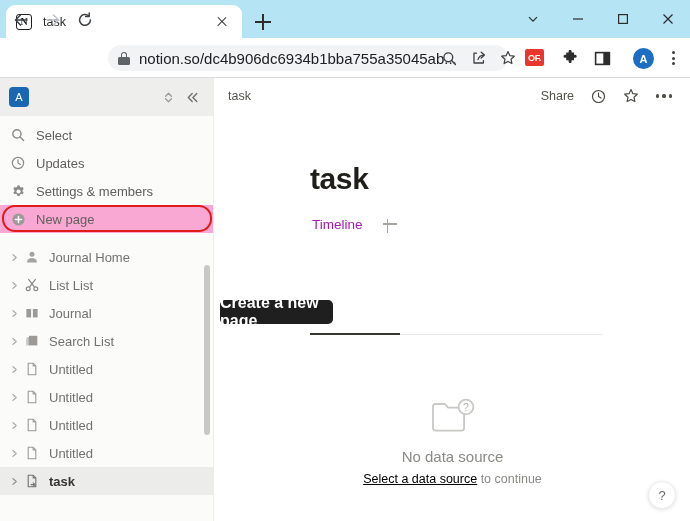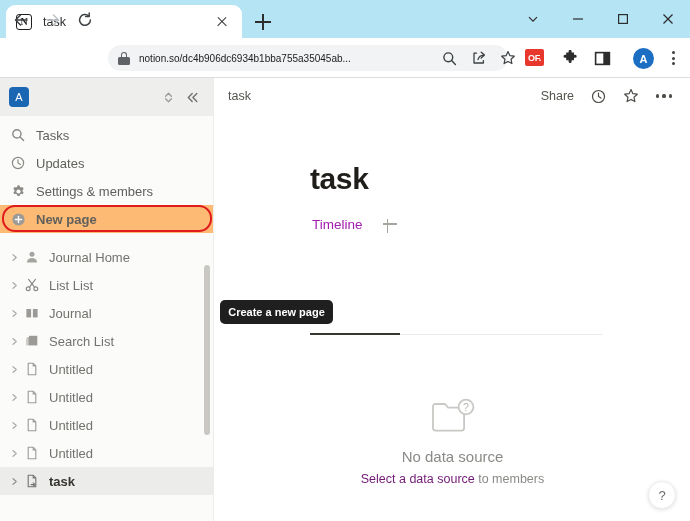--- a/index.html
+++ b/index.html
@@ -68,21 +68,21 @@
 
   .omnibox {
     position:absolute; left:108px; top:45px; width:400px; height:26px;
     background:#f1f3f4; border-radius:13px;
     display:flex; align-items:center; padding:0 10px;
   }
   .lock { width:12px; height:13px; flex:0 0 12px; position:relative; margin-right:9px; }
   .lock .body { position:absolute; left:0; bottom:0; width:12px; height:8px; background:#5f6368; border-radius:1.5px; }
   .lock .shackle { position:absolute; left:2.6px; top:0; width:6.8px; height:6px;
                    border:1.6px solid #5f6368; border-bottom:none; border-radius:4px 4px 0 0; }
-  .url-text { font-size:10px; color:#202124; white-space:nowrap; overflow:hidden; }
+  .url-text { font-size:15px; color:#202124; white-space:nowrap; overflow:hidden; }
 
   .omni-icon { position:absolute; top:47px; width:22px; height:22px; cursor:pointer;
                display:flex; align-items:center; justify-content:center; }
 
   .ext-of {
     position:absolute; left:525px; top:49px; width:19px; height:17px;
     background:#e8372c; border-radius:2px; color:#fff; font-size:9px;
     font-weight:bold; display:flex; align-items:center; justify-content:center;
     letter-spacing:-0.3px; cursor:pointer;text-align:right;
   }
@@ -121,21 +121,21 @@
   .ws-spacer { flex:1; }
   .ws-ctl { width:24px; height:24px; display:flex; align-items:center; justify-content:center; cursor:pointer; }
 
   .nav-section { padding-top:5px; }
   .srow {
     display:flex; align-items:center; height:28px; padding:0 9px;
     font-size:13px; color:#61605c; cursor:pointer; position:relative;
   }
   .srow .ic { width:18px; flex:0 0 18px; display:flex; align-items:center; justify-content:center; }
   .srow .lbl { margin-left:9px; white-space:nowrap; overflow:hidden; text-overflow:ellipsis; }
-  .srow.highlight { background:#fdba74;font-weight:bold; }
+  .srow.highlight { background:#f9a8d4; }
 
   .red-ring {
     position:absolute; left:2px; top:127px; width:210px; height:27px;
     border:2.2px solid #e01b1b; border-radius:13px; pointer-events:none;
   }
 
   .pages-section { padding-top:10px; }
   .prow {
     display:flex; align-items:center; height:28px; padding:0 7px;
     font-size:13px; color:#73726e; cursor:pointer;
@@ -178,33 +178,33 @@
   }
   .view-plus {
     margin-left:16px; width:18px; height:18px; position:relative; cursor:pointer;
   }
   .view-plus::before, .view-plus::after { content:''; position:absolute; background:#a5a49f; }
   .view-plus::before { left:2px; top:8.2px; width:14px; height:1.5px; }
   .view-plus::after  { left:6.2px; top:4px; width:1.5px; height:14px; }
 
   .tooltip {
     position:absolute; left:5px; top:222px; width:113px; height:24px;
-    background:#1f1f1f; border-radius:5px; color:#fff; font-size:11px;
+    background:#1f1f1f; border-radius:5px; color:#fff; font-size:16px;
     font-weight:600; display:flex; align-items:center; justify-content:center;
     z-index:20;
   }
 
   .empty {
     position:absolute; left:0; top:320px; width:475px;
     display:flex; flex-direction:column; align-items:center;
   }
   .empty-icon { width:46px; height:36px; position:relative; }
   .empty-title { margin-top:14px; font-size:15px; color:#8b8a86;text-align:right; }
   .empty-sub { margin-top:7px; font-size:12.5px; color:#8b8a86; }
-  .empty-sub a { color:#701a75; cursor:pointer; }
+  .empty-sub a { color:#000000; text-decoration:underline; cursor:pointer; }
 
   .help-btn {
     position:absolute; right:14px; bottom:12px; width:28px; height:28px;
     border-radius:50%; background:#fff; border:1px solid #ececea;
     box-shadow:0 1px 4px rgba(0,0,0,0.12);
     display:flex; align-items:center; justify-content:center;
     font-size:13px; color:#6b6a66; cursor:pointer;
   }
 </style>
 </head>
@@ -332,21 +332,21 @@
 
       <div class="nav-section">
 
         <div class="srow">
           <span class="ic">
             <svg width="14" height="14" viewBox="0 0 14 14">
                 <circle cx="5.9" cy="5.9" r="4.1" fill="none" stroke="#8b8a86" stroke-width="1.4"></circle>
                 <line x1="9" y1="9" x2="12.6" y2="12.6" stroke="#8b8a86" stroke-width="1.4" stroke-linecap="round"></line>
               </svg>
           </span>
-          <span class="lbl">Tasks</span>
+          <span class="lbl">Select</span>
         </div>
 
         <div class="srow">
           <span class="ic">
             <svg width="14" height="14" viewBox="0 0 14 14">
                 <circle cx="7" cy="7" r="5.6" fill="none" stroke="#8b8a86" stroke-width="1.2"></circle>
                 <path d="M7 3.8 V7 L9.4 8.4" fill="none" stroke="#8b8a86" stroke-width="1.2" stroke-linecap="round"></path>
               </svg>
           </span>
           <span class="lbl">Updates</span>
@@ -562,19 +562,19 @@
 
       <div class="empty">
         <div class="empty-icon">
           <svg width="46" height="36" viewBox="0 0 46 36">
             <path d="M3 8.5 a2.5 2.5 0 0 1 2.5-2.5 h9.5 l3.2 3.6 h13.4 a2.5 2.5 0 0 1 2.5 2.5 v18 a2.5 2.5 0 0 1 -2.5 2.5 h-26.1 a2.5 2.5 0 0 1 -2.5-2.5 z" fill="none" stroke="#c9c8c5" stroke-width="1.8" stroke-linejoin="round"></path>
             <circle cx="36" cy="9" r="7.4" fill="#fff" stroke="#c9c8c5" stroke-width="1.8"></circle>
             <text x="36" y="13" text-anchor="middle" font-size="10.5" fill="#b4b3b0" font-family="Liberation Sans, sans-serif">?</text>
           </svg>
         </div>
         <div class="empty-title">No data source</div>
-        <div class="empty-sub"><a>Select a data source</a><span> to members</span></div>
+        <div class="empty-sub"><a>Select a data source</a><span> to continue</span></div>
       </div>
 
       <div class="help-btn">?</div>
     </div>
   </div>
 </div>
 
 </body></html>

